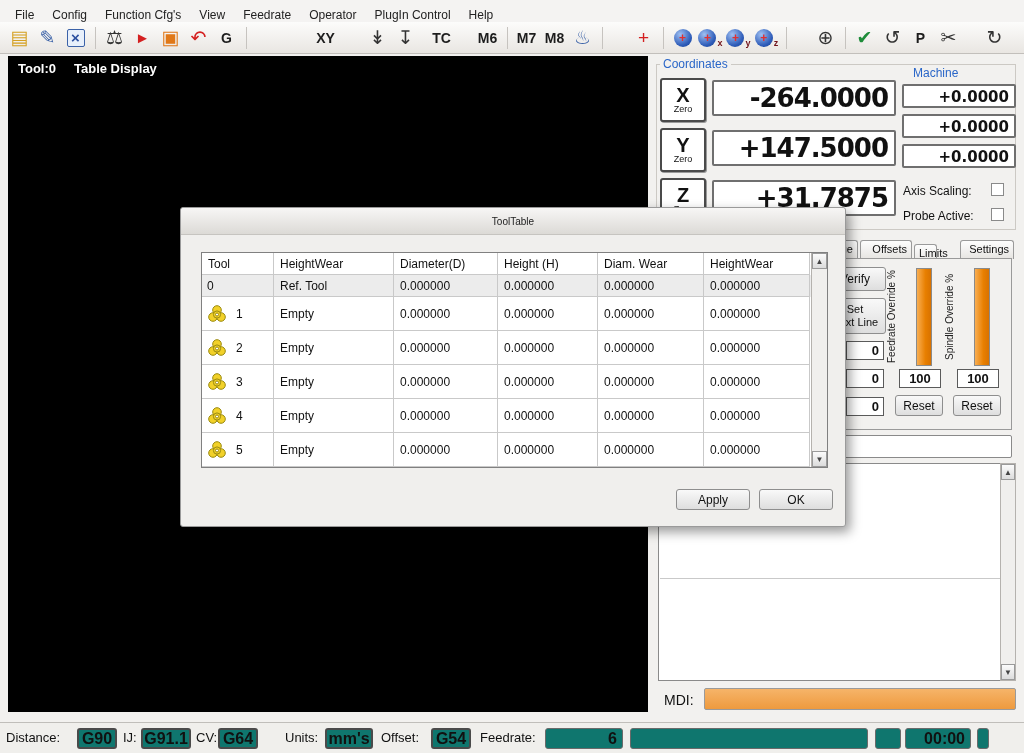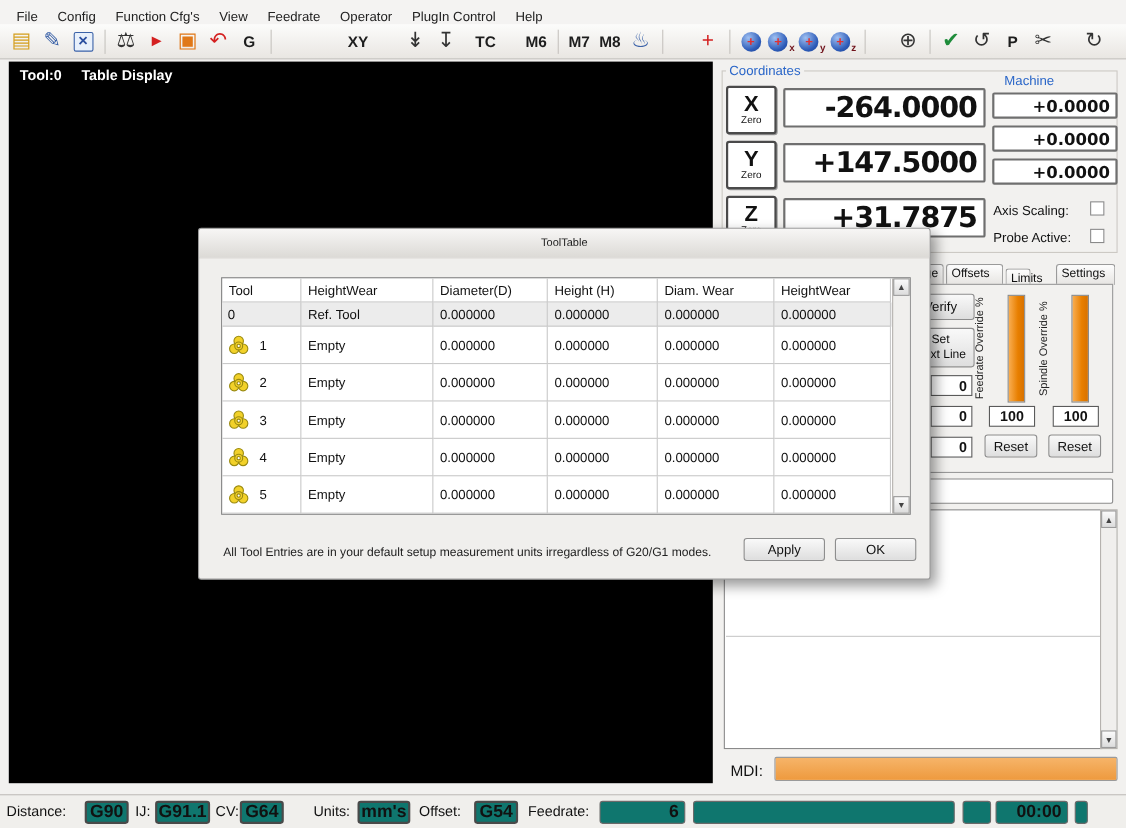--- a/index.html
+++ b/index.html
@@ -32,21 +32,21 @@
   .bluelabel{position:absolute;color:#2a66c8;font-size:12px;background:#f2f1ef;padding:0 3px}
   .zero-btn{position:absolute;width:46px;height:44px;background:#fff;border:2px solid #4a4a4a;border-radius:3px;box-shadow:1px 1px 0 #9a9a9a;display:flex;flex-direction:column;align-items:center;justify-content:center;cursor:pointer}
   .zero-btn .zl{font-size:20px;font-weight:bold;line-height:18px}
   .zero-btn .zz{font-size:9px;line-height:10px}
   .dro{position:absolute;width:184px;height:36px;background:#fff;border:2px solid #6f6f6f;border-radius:2px;font-size:26px;font-weight:bold;text-align:right;padding:1px 6px 0 0;letter-spacing:-1px;font-family:"DejaVu Sans",sans-serif}
   .mdro{position:absolute;width:114px;height:24px;background:#fff;border:2px solid #6f6f6f;border-radius:2px;font-size:15px;font-weight:bold;text-align:right;padding:2px 5px 0 0;font-family:"DejaVu Sans",sans-serif}
   .label12{position:absolute;font-size:12px;color:#111}
   .cb{position:absolute;width:13px;height:13px;background:#fff;border:1px solid #8a8a8a}
 
   
-  .tab{position:absolute;height:19px;background:linear-gradient(#fdfdfd,#e6e4e1);border:1px solid #9a9a9a;border-bottom:none;border-radius:3px 3px 0 0;font-size:11px;line-height:17px;text-align:left;padding:0 4px;cursor:pointer}
+  .tab{position:absolute;height:19px;background:linear-gradient(#fdfdfd,#e6e4e1);border:1px solid #9a9a9a;border-bottom:none;border-radius:3px 3px 0 0;font-size:11px;line-height:17px;text-align:right;padding:0 4px;cursor:pointer}
   #ctrlbox{position:absolute;left:658px;top:258px;width:354px;height:172px;border:1px solid #9a9a9a;background:#f2f1ef}
   .btn{background:linear-gradient(#f9f9f9,#dedede);border:1px solid #8e8e8e;border-radius:3px;font-size:12px;color:#111;display:flex;flex-direction:column;align-items:center;justify-content:center;cursor:pointer;position:absolute}
   .vlabel{position:absolute;writing-mode:vertical-rl;transform:rotate(180deg);font-size:10px;color:#222;white-space:nowrap;text-align:center}
   .vbar{position:absolute;width:16px;height:98px;border:1px solid #8a8a8a;background:linear-gradient(90deg,#f9ae52,#e87f00 60%,#d87200)}
   .field{position:absolute;background:#fff;border:1px solid #5a5a5a;font-size:13px;font-weight:bold;display:flex;align-items:center;justify-content:center}
   .field.right{justify-content:flex-end;padding-right:4px}
 
   #status-strip{position:absolute;left:662px;top:435px;width:350px;height:23px;background:#fff;border:1px solid #8a8a8a;border-radius:2px}
   #gcode-view{position:absolute;left:658px;top:463px;width:344px;height:218px;background:#fff;border:1px solid #8a8a8a}
   #gcode-divider{position:absolute;left:660px;top:578px;width:340px;height:1px;background:#c9c9c9}
@@ -402,20 +402,19 @@
     <div class="tcell val">0.000000</div>
   </div>
         </div>
     </div>
     <div class="vscroll" style="position:relative;left:0;top:0;height:214px;border:none;border-left:1px solid #b5b2ae">
       <div class="sarr">▲</div>
       <div class="strack"></div>
       <div class="sarr">▼</div>
     </div>
   </div>
-  <div class="dlg-note">All Tool Entries are in your default setup measurement units irregardless of G20/G1 modes.</div>
   <div class="btn" id="apply-btn">
     <span>Apply</span>
   </div>
   <div class="btn" id="ok-btn">
     <span>OK</span>
   </div>
 </div>
 
 </body></html>

